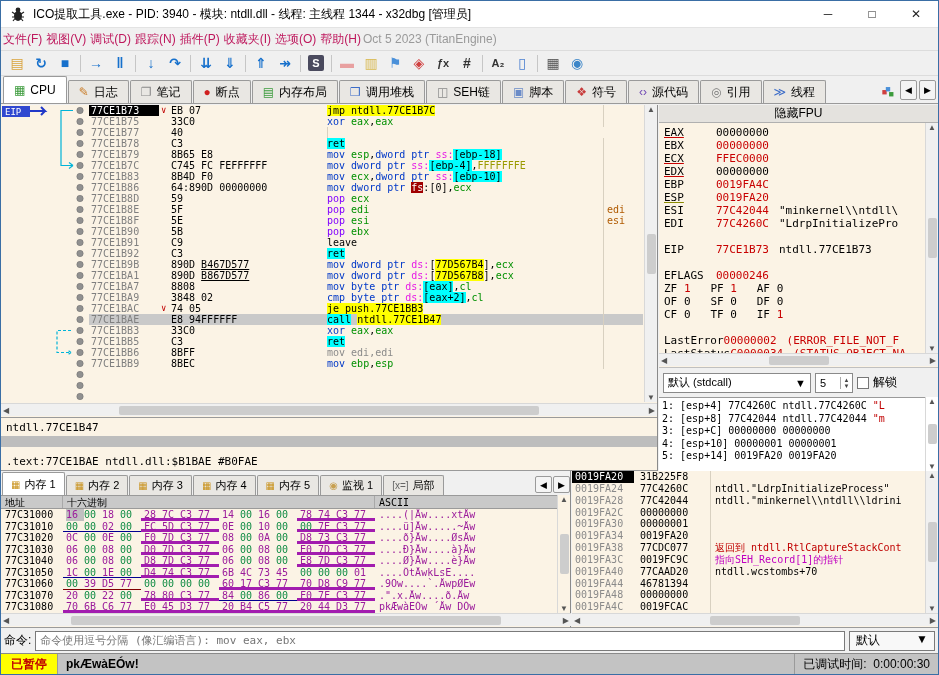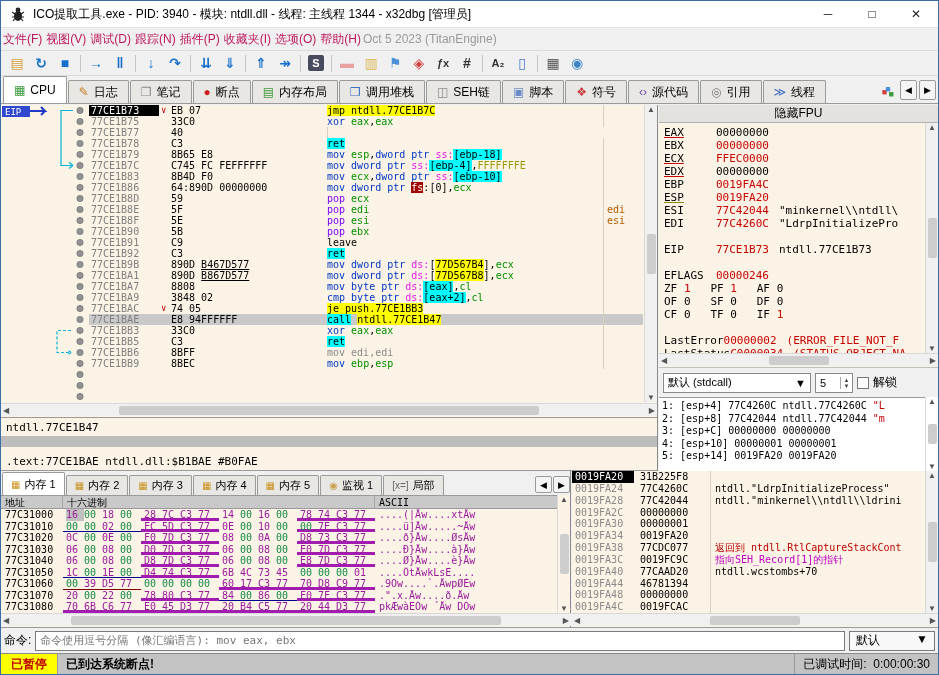--- a/index.html
+++ b/index.html
@@ -452,17 +452,17 @@
     <span id="cmd-label">命令:</span>
     <input id="cmd-input" type="text" placeholder="命令使用逗号分隔 (像汇编语言): mov eax, ebx" style="">
     <div id="cmd-default">
       <span>默认</span>
         <span>▼</span>
     </div>
   </div>
 
   <div id="statusbar">
     <div id="status-state">已暂停</div>
-    <div id="status-msg">已到达系统断点!</div>
+    <div id="status-msg">pkÆwàEÓw!</div>
     <div id="status-time">已调试时间:  0:00:00:30</div>
   </div>
 
 </div>
 
 </body></html>

